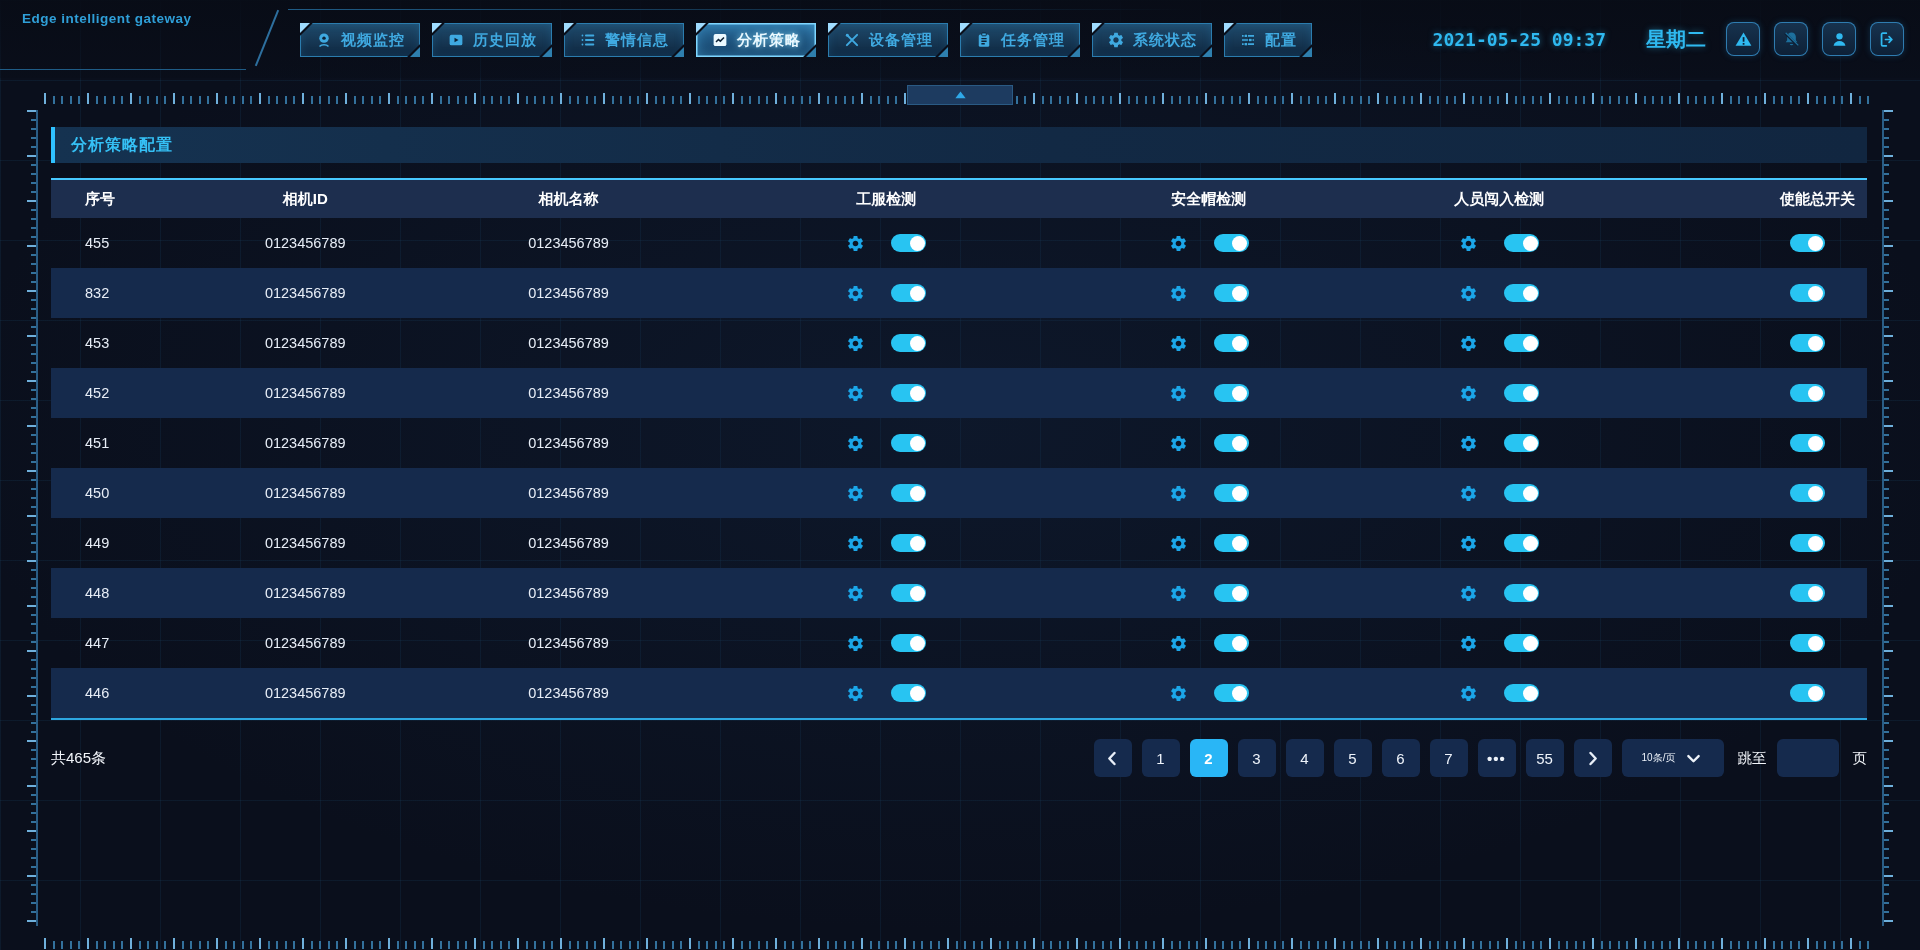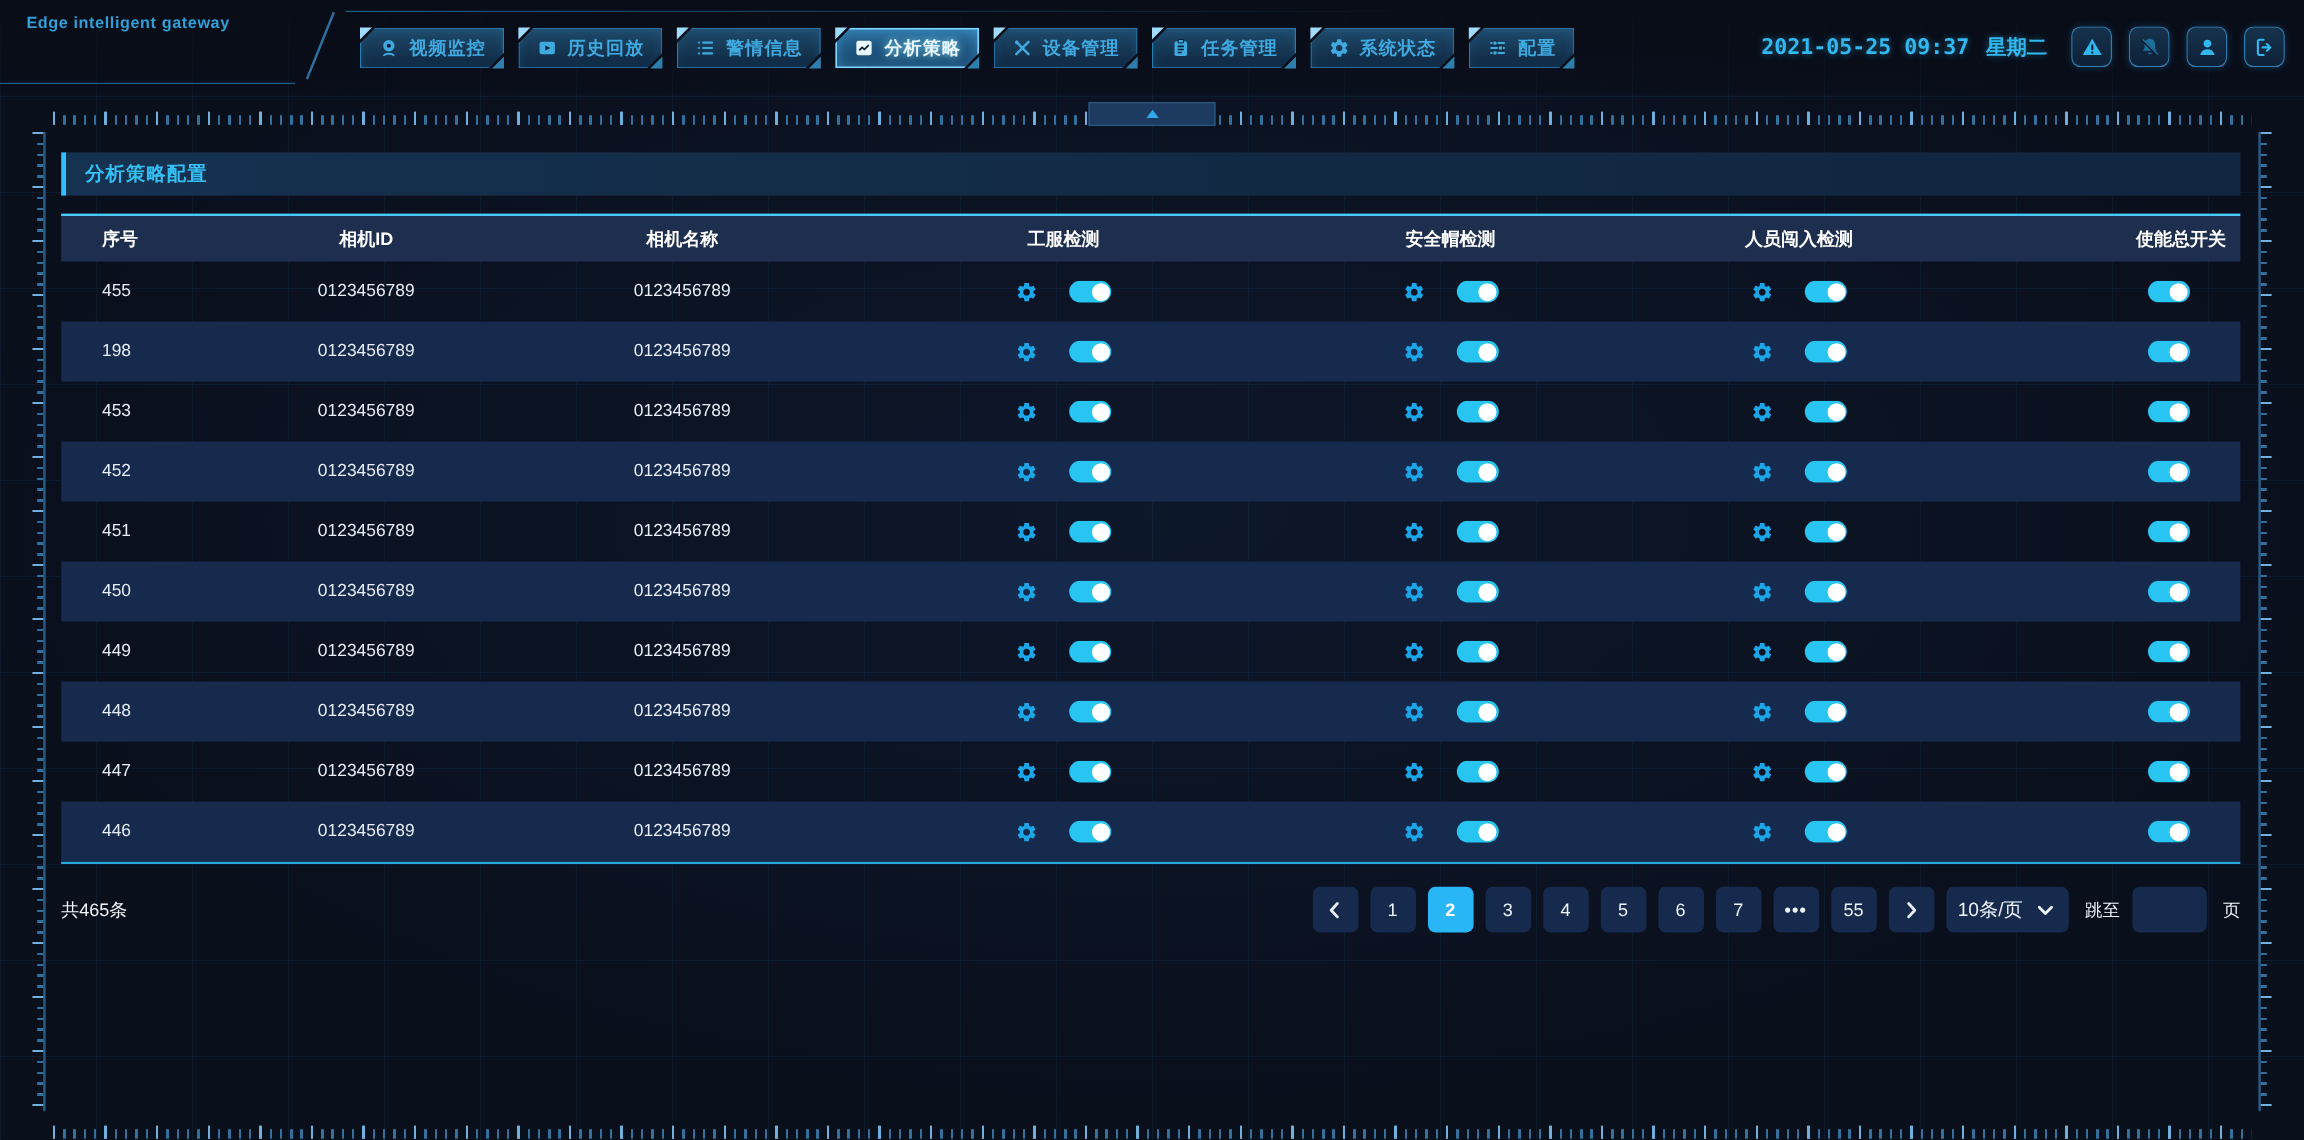--- a/index.html
+++ b/index.html
@@ -45,21 +45,21 @@
   }
   .tab svg{ width:18px; height:18px; flex:0 0 auto; }
   .tab.active{
     background:linear-gradient(180deg,#2a6e9e, #143e63);
     box-shadow:inset 0 0 0 1.5px #7fd6ff, inset 0 0 14px rgba(90,200,255,.5), 0 0 16px rgba(56,190,255,.45);
     color:#eaf9ff; text-shadow:0 0 7px rgba(140,225,255,.95);
   }
 
   .status{ position:absolute; right:16px; top:0; height:78px; display:flex; align-items:center; gap:14px; }
   .clock{ font-family:"DejaVu Sans Mono","Liberation Mono",monospace; font-size:18px; font-weight:bold; color:#2fb9f0; letter-spacing:0; text-shadow:0 0 6px rgba(47,185,240,.5); }
-  .weekday{ font-size:17px; font-weight:bold; color:#2fb9f0; text-shadow:0 0 6px rgba(47,185,240,.5); }
+  .weekday{ font-size:20px; font-weight:bold; color:#2fb9f0; text-shadow:0 0 6px rgba(47,185,240,.5);margin-left:26px; }
   .icon-btns{ display:flex; gap:14px; margin-left:6px; }
   .icon-btn{
     width:34px; height:34px; border-radius:8px; cursor:pointer;
     background:linear-gradient(180deg,#17334f,#0d2036);
     box-shadow:inset 0 0 0 1px #2f7cb0, 0 0 6px rgba(30,110,160,.35);
     display:flex; align-items:center; justify-content:center; color:#2fb9f0;
   }
   .icon-btn svg{ width:19px; height:19px; }
   .icon-btn.dim{ color:#1d6f9c; }
 
@@ -115,21 +115,21 @@
   .total{ color:#f2f5fa; font-size:15px; }
   .pager-controls{ margin-left:auto; display:flex; align-items:center; gap:10px; }
   .pbtn{
     min-width:38px; height:38px; padding:0 6px; border-radius:6px; background:#152a4d;
     color:#eef3fa; font-size:15px; display:flex; align-items:center; justify-content:center; cursor:pointer;
   }
   .pbtn svg{ width:15px; height:15px; color:#e8eef7; }
   .pbtn.active{ background:#29b6f6; color:#fff; font-weight:bold; }
   .pbtn.ellipsis{ letter-spacing:1px; font-weight:bold; }
   .page-size{ width:102px; height:38px; border-radius:6px; background:#152a4d; color:#eef3fa;
-    font-size:16px; display:flex; align-items:center; justify-content:center; gap:9px; cursor:pointer; }
+    font-size:10px; display:flex; align-items:center; justify-content:center; gap:9px; cursor:pointer; }
   .page-size svg{ width:15px; height:15px; }
   .jump-label{ color:#f2f5fa; font-size:14.5px; margin-left:4px; }
   .jump-input{ width:62px; height:38px; border:none; outline:none; border-radius:6px;
     background:#152a4d; color:#eef3fa; font-size:15px; text-align:center; }
 </style>
 </head>
 <body>
 
 <div class="page">
 
@@ -341,21 +341,21 @@
                   <path fill="currentColor" d="M19.14 12.94c.04-.3.06-.61.06-.94 0-.32-.02-.64-.07-.94l2.03-1.58c.18-.14.23-.41.12-.61l-1.92-3.32c-.12-.22-.37-.29-.59-.22l-2.39.96c-.5-.38-1.03-.7-1.62-.94l-.36-2.54c-.04-.24-.24-.41-.48-.41h-3.84c-.24 0-.43.17-.47.41l-.36 2.54c-.59.24-1.13.57-1.62.94l-2.39-.96c-.22-.08-.47 0-.59.22L2.74 8.87c-.12.21-.08.47.12.61l2.03 1.58c-.05.3-.09.63-.09.94s.02.64.07.94l-2.03 1.58c-.18.14-.23.41-.12.61l1.92 3.32c.12.22.37.29.59.22l2.39-.96c.5.38 1.03.7 1.62.94l.36 2.54c.05.24.24.41.48.41h3.84c.24 0 .44-.17.47-.41l.36-2.54c.59-.24 1.13-.56 1.62-.94l2.39.96c.22.08.47 0 .59-.22l1.92-3.32c.12-.22.07-.47-.12-.61l-2.01-1.58zM12 15.6c-1.98 0-3.6-1.62-3.6-3.6s1.62-3.6 3.6-3.6 3.6 1.62 3.6 3.6-1.62 3.6-3.6 3.6z"></path>
                 </svg>
               </span>
       <span class="toggle on"></span>
     </div>
     <div class="td c7">
       <span class="toggle on"></span>
     </div>
   </div>
           <div class="tr">
-    <div class="td c1">198</div>
+    <div class="td c1">832</div>
     <div class="td c2">0123456789</div>
     <div class="td c3">0123456789</div>
     <div class="td c4">
       <span class="gear" style="display: inline-flex; width: 100%; height: 100%; max-width: 19px; max-height: 19px; align-items: center; justify-content: center;">
                 <svg viewBox="0 0 24 24" style="width:100%;height:100%;display:block">
                   <path fill="currentColor" d="M19.14 12.94c.04-.3.06-.61.06-.94 0-.32-.02-.64-.07-.94l2.03-1.58c.18-.14.23-.41.12-.61l-1.92-3.32c-.12-.22-.37-.29-.59-.22l-2.39.96c-.5-.38-1.03-.7-1.62-.94l-.36-2.54c-.04-.24-.24-.41-.48-.41h-3.84c-.24 0-.43.17-.47.41l-.36 2.54c-.59.24-1.13.57-1.62.94l-2.39-.96c-.22-.08-.47 0-.59.22L2.74 8.87c-.12.21-.08.47.12.61l2.03 1.58c-.05.3-.09.63-.09.94s.02.64.07.94l-2.03 1.58c-.18.14-.23.41-.12.61l1.92 3.32c.12.22.37.29.59.22l2.39-.96c.5.38 1.03.7 1.62.94l.36 2.54c.05.24.24.41.48.41h3.84c.24 0 .44-.17.47-.41l.36-2.54c.59-.24 1.13-.56 1.62-.94l2.39.96c.22.08.47 0 .59-.22l1.92-3.32c.12-.22.07-.47-.12-.61l-2.01-1.58zM12 15.6c-1.98 0-3.6-1.62-3.6-3.6s1.62-3.6 3.6-3.6 3.6 1.62 3.6 3.6-1.62 3.6-3.6 3.6z"></path>
                 </svg>
               </span>
       <span class="toggle on"></span>
     </div>

